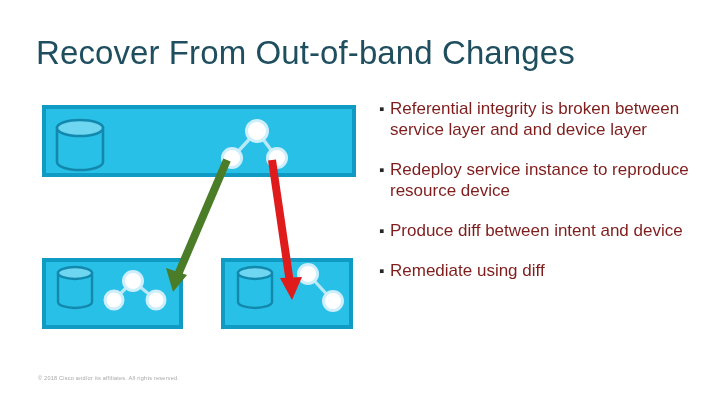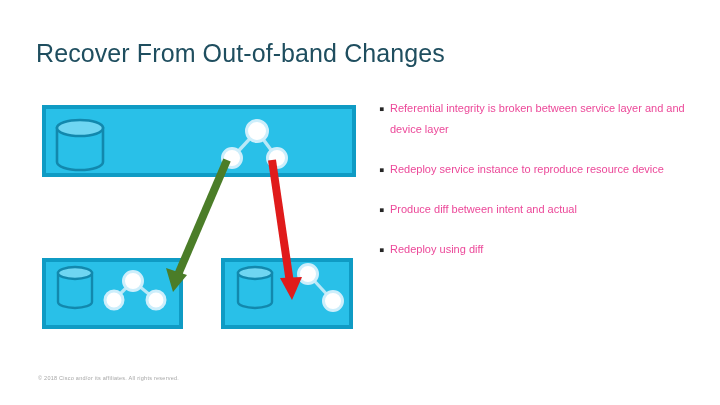--- a/index.html
+++ b/index.html
@@ -23,21 +23,21 @@
     height: 405px;
     background: #ffffff;
   }
 
   
   #slide-title {
     position: absolute;
     left: 36px;
     top: 38px;
     width: 650px;
-    font-size: 25px;
+    font-size: 33px;
     line-height: 30px;
     color: #1f4e5f;
     letter-spacing: 0.1px;
     white-space: nowrap;
   }
 
   
   #diagram {
     position: absolute;
     left: 0;
@@ -81,23 +81,23 @@
     flex: 0 0 auto;
     width: 11px;
     font-size: 15px;
     line-height: 21px;
     color: #262626;
     text-align: left;
     padding-left: 1px;
   }
   .bullet-text {
     flex: 1 1 auto;
-    font-size: 11px;
+    font-size: 17px;
     line-height: 21px;
-    color: #ec4899;
+    color: #7f1d1d;
   }
 
   
   #footer {
     position: absolute;
     left: 38px;
     top: 374px;
     font-size: 5.5px;
     line-height: 8px;
     color: #a6a6a6;
@@ -177,25 +177,25 @@
       <span class="bullet-text">Referential integrity is broken between service layer and and device layer</span>
     </div>
 
     <div class="bullet-row">
       <span class="bullet-mark">▪</span>
       <span class="bullet-text">Redeploy service instance to reproduce resource device</span>
     </div>
 
     <div class="bullet-row">
       <span class="bullet-mark">▪</span>
-      <span class="bullet-text">Produce diff between intent and actual</span>
-    </div>
-
-    <div class="bullet-row">
-      <span class="bullet-mark">▪</span>
-      <span class="bullet-text">Redeploy using diff</span>
+      <span class="bullet-text">Produce diff between intent and device</span>
+    </div>
+
+    <div class="bullet-row">
+      <span class="bullet-mark">▪</span>
+      <span class="bullet-text">Remediate using diff</span>
     </div>
 
   </div>
 
   <div id="footer">© 2018  Cisco and/or its affiliates.  All rights reserved.</div>
 
 </div>
 
 </body></html>

